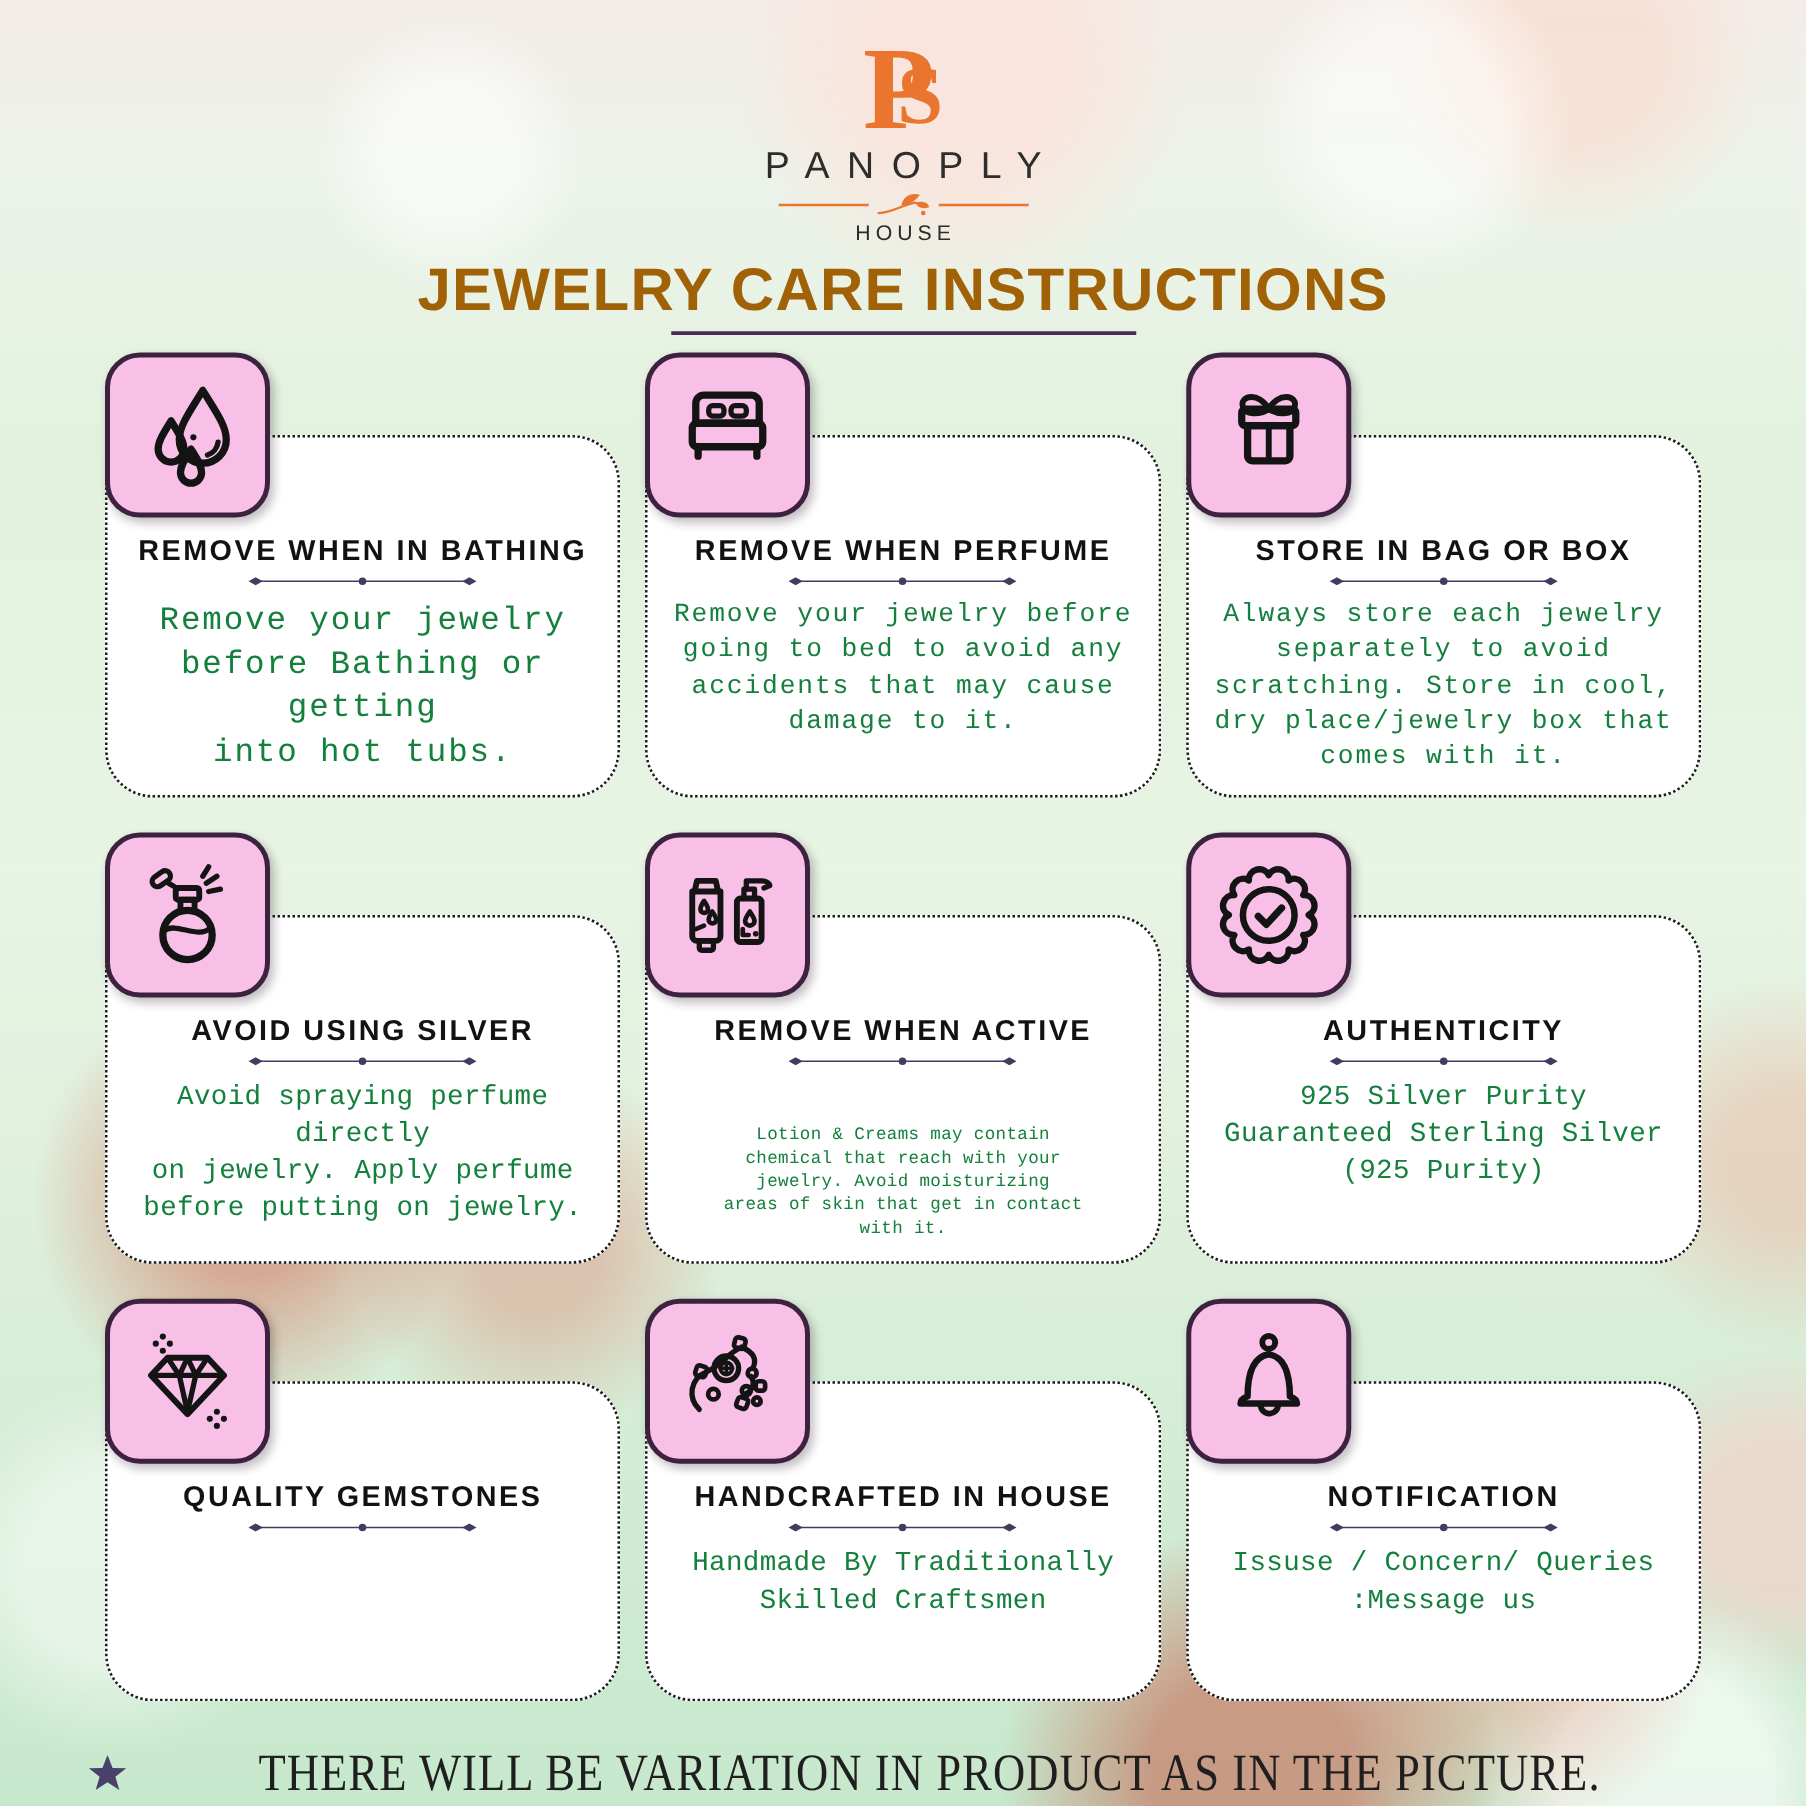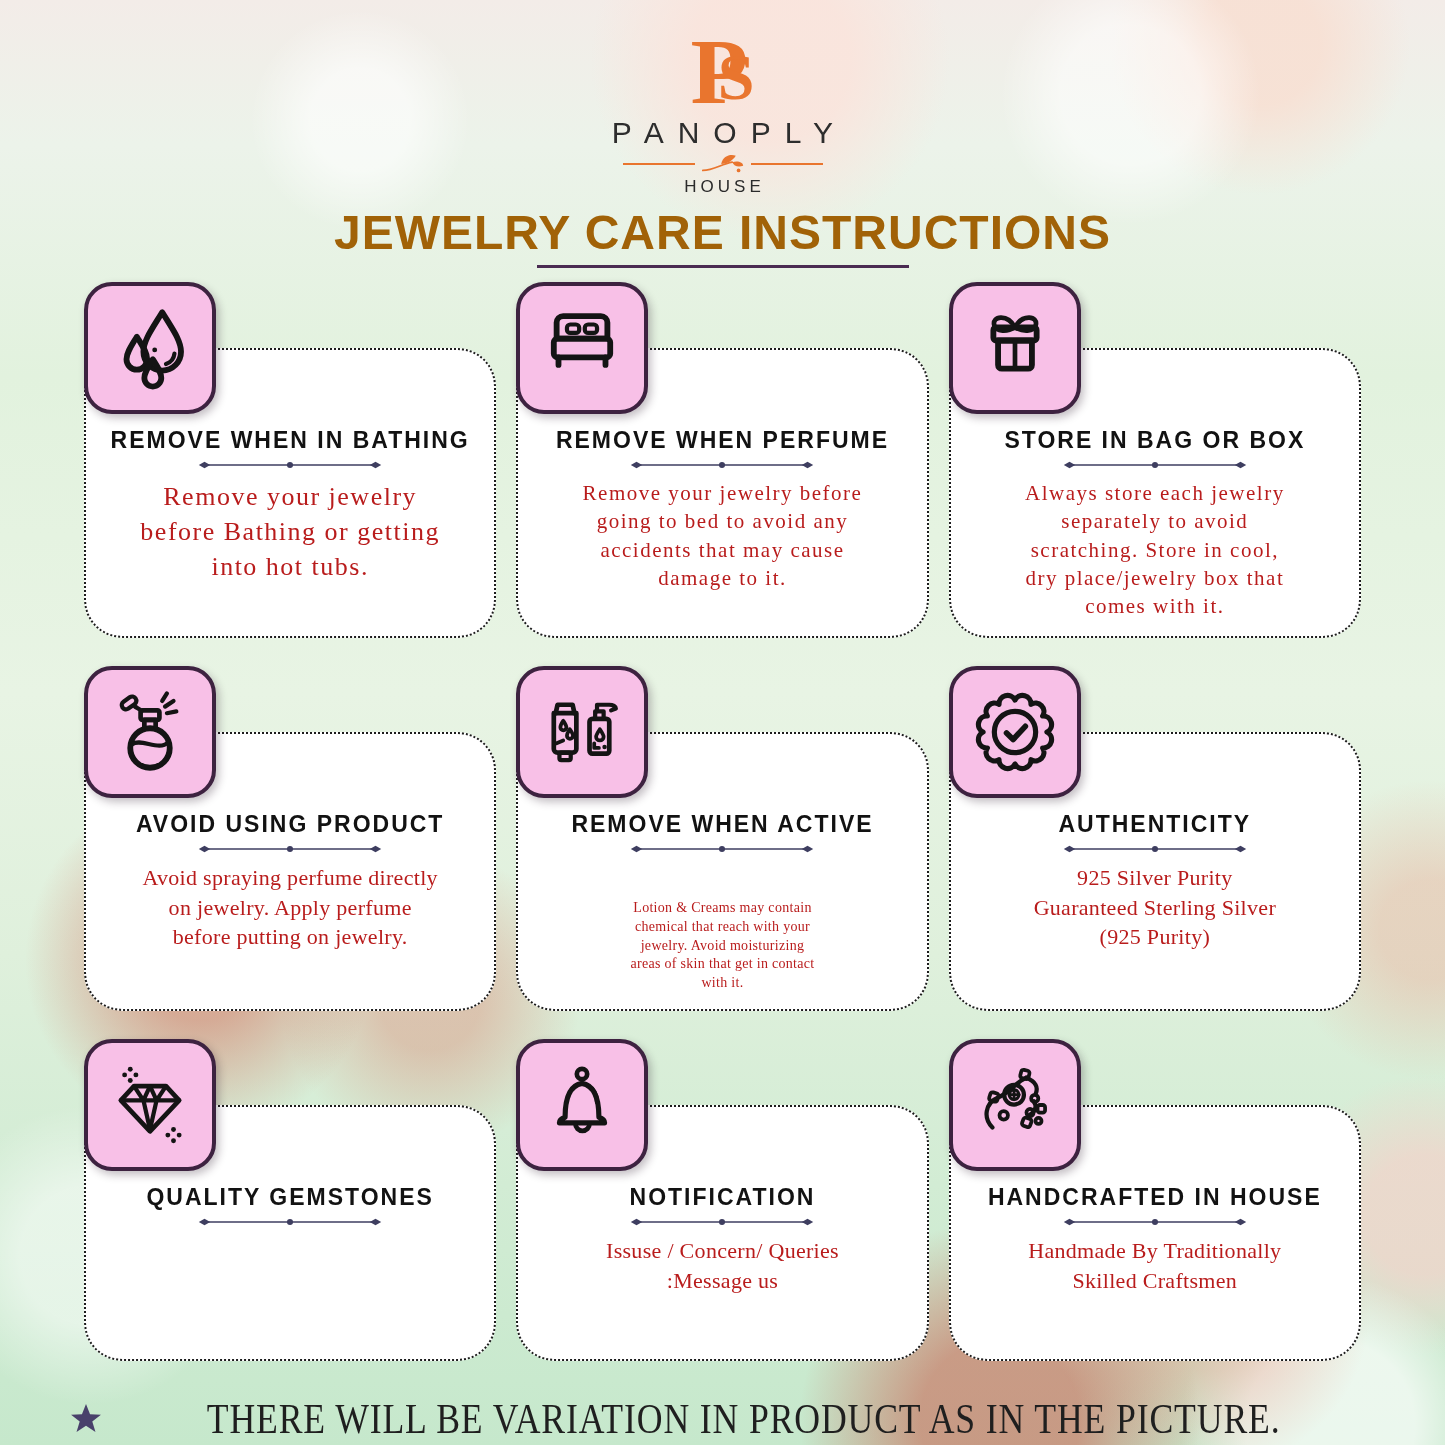--- a/index.html
+++ b/index.html
@@ -48,21 +48,21 @@
   .tile{width:132px;height:132px;background:var(--tile-pink);border:4px solid var(--tile-border);
     border-radius:28px;display:flex;align-items:center;justify-content:center;z-index:2;
     box-shadow:3px 4px 8px rgba(40,20,40,.28);}
   .tile svg{width:94px;height:94px;stroke:#141414;fill:none;stroke-width:6.2;
     stroke-linecap:round;stroke-linejoin:round;}
   .tile svg .fill{fill:#141414;stroke:none;}
   .card{margin-top:-66px;width:100%;flex:1;background:#ffffff;border:2.5px dotted #1c1c1c;
     border-radius:38px;padding:78px 16px 16px;min-height:256px;text-align:center;}
   .card-title{font-size:23px;font-weight:800;letter-spacing:2px;color:#121212;white-space:nowrap;line-height:1.1;}
   .orn{display:block;margin:6px auto 8px;}
-  .card-body{font-family:Liberation Serif, serif;color:#b91c1c;white-space:pre-line;
+  .card-body{font-family:Liberation Mono, monospace;color:#15803d;white-space:pre-line;
     font-size:22px;line-height:1.34;letter-spacing:0.3px;}
   .cell:nth-child(1) .card-body{font-size:26px;line-height:1.35;letter-spacing:1.5px;}
   .cell:nth-child(2) .card-body,.cell:nth-child(3) .card-body{font-size:21px;letter-spacing:1.5px;}
   .cell:nth-child(5) .card-body{font-size:14px;margin-top:44px;}
 
   .footer{margin-top:34px;display:flex;align-items:center;justify-content:center;gap:10px;}
   .footer-note{font-family:"Liberation Serif",serif;font-size:42px;color:#1f1f1f;
     letter-spacing:1px;transform:scaleX(0.85);transform-origin:center;white-space:nowrap;}
 </style>
 </head>
@@ -179,21 +179,21 @@
     <path d="M31,63 C40,56 60,71 69,61" stroke-width="4.5"></path>
     <path d="M44,46 v-9 h12 v9" stroke-width="5"></path>
     <rect x="40" y="27" width="20" height="10" rx="2" stroke-width="5"></rect>
     <path d="M66,23 l9,-6 M68,30 l10,-2 M63,17 l5,-8" stroke-width="4.5"></path>
     <rect x="19" y="15" width="17" height="9" rx="4.5" transform="rotate(-35 27 19)" stroke-width="4.5"></rect>
     <path d="M34,23 C37,25 39,25 41,28" stroke-width="4.5"></path>
   </svg>
         </span>
     </div>
     <div class="card">
-      <div class="card-title">AVOID USING PRODUCT</div>
+      <div class="card-title">AVOID USING SILVER</div>
       <svg class="orn" width="190" height="12" viewBox="0 0 200 12">
         <path d="M10,6 H190" stroke="#3e3e60" stroke-width="1.4" fill="none"></path>
         <path d="M4,6 l6,-3.4 6,3.4 -6,3.4 Z" fill="#3e3e60"></path>
         <path d="M184,6 l6,-3.4 6,3.4 -6,3.4 Z" fill="#3e3e60"></path>
         <circle cx="100" cy="6" r="3.2" fill="#3e3e60"></circle>
       </svg>
       <div class="card-body">Avoid spraying perfume directly
 on jewelry. Apply perfume
 before putting on jewelry.</div>
     </div>
@@ -278,44 +278,20 @@
         </span>
     </div>
     <div class="card">
       <div class="card-title">QUALITY GEMSTONES</div>
       <svg class="orn" width="190" height="12" viewBox="0 0 200 12">
         <path d="M10,6 H190" stroke="#3e3e60" stroke-width="1.4" fill="none"></path>
         <path d="M4,6 l6,-3.4 6,3.4 -6,3.4 Z" fill="#3e3e60"></path>
         <path d="M184,6 l6,-3.4 6,3.4 -6,3.4 Z" fill="#3e3e60"></path>
         <circle cx="100" cy="6" r="3.2" fill="#3e3e60"></circle>
       </svg>
-    </div>
-  </div>
-
-  <div class="cell">
-    <div class="tile">
-      <span class="tile-icon" style="display:flex;">
-          <svg viewBox="0 0 100 100">
-    <circle cx="50" cy="17" r="5.5" stroke-width="5"></circle>
-    <path d="M32,63 C32,41 38,29 50,27 C62,29 68,41 68,63 C71,64 74,66 74,69 L26,69 C26,66 29,64 32,63 Z" stroke-width="5.5"></path>
-    <path d="M61,33 a23,23 0 0 1 5,14" stroke-width="4.5"></path>
-    <path d="M43,70 a7.5,7.5 0 0 0 15,0" stroke-width="5"></path>
-  </svg>
-        </span>
-    </div>
-    <div class="card">
-      <div class="card-title">NOTIFICATION</div>
-      <svg class="orn" width="190" height="12" viewBox="0 0 200 12">
-        <path d="M10,6 H190" stroke="#3e3e60" stroke-width="1.4" fill="none"></path>
-        <path d="M4,6 l6,-3.4 6,3.4 -6,3.4 Z" fill="#3e3e60"></path>
-        <path d="M184,6 l6,-3.4 6,3.4 -6,3.4 Z" fill="#3e3e60"></path>
-        <circle cx="100" cy="6" r="3.2" fill="#3e3e60"></circle>
-      </svg>
-      <div class="card-body">Issuse / Concern/ Queries
-:Message us</div>
     </div>
   </div>
 
   <div class="cell">
     <div class="tile">
       <span class="tile-icon" style="display:flex;">
           <svg viewBox="0 0 100 100">
     <path d="M26,74 C16,64 18,48 32,42 C46,36 50,26 62,21" stroke-width="4.5"></path>
     <path d="M62,21 C72,25 75,31 72,38 M70,46 C74,52 71,58 65,61" stroke-width="4.5"></path>
     <rect x="23" y="37" width="9" height="9" rx="2.5" transform="rotate(18 27.5 41.5)" stroke-width="4"></rect>
@@ -337,20 +313,44 @@
       <svg class="orn" width="190" height="12" viewBox="0 0 200 12">
         <path d="M10,6 H190" stroke="#3e3e60" stroke-width="1.4" fill="none"></path>
         <path d="M4,6 l6,-3.4 6,3.4 -6,3.4 Z" fill="#3e3e60"></path>
         <path d="M184,6 l6,-3.4 6,3.4 -6,3.4 Z" fill="#3e3e60"></path>
         <circle cx="100" cy="6" r="3.2" fill="#3e3e60"></circle>
       </svg>
       <div class="card-body">Handmade By Traditionally
 Skilled Craftsmen</div>
     </div>
   </div>
+
+  <div class="cell">
+    <div class="tile">
+      <span class="tile-icon" style="display:flex;">
+          <svg viewBox="0 0 100 100">
+    <circle cx="50" cy="17" r="5.5" stroke-width="5"></circle>
+    <path d="M32,63 C32,41 38,29 50,27 C62,29 68,41 68,63 C71,64 74,66 74,69 L26,69 C26,66 29,64 32,63 Z" stroke-width="5.5"></path>
+    <path d="M61,33 a23,23 0 0 1 5,14" stroke-width="4.5"></path>
+    <path d="M43,70 a7.5,7.5 0 0 0 15,0" stroke-width="5"></path>
+  </svg>
+        </span>
+    </div>
+    <div class="card">
+      <div class="card-title">NOTIFICATION</div>
+      <svg class="orn" width="190" height="12" viewBox="0 0 200 12">
+        <path d="M10,6 H190" stroke="#3e3e60" stroke-width="1.4" fill="none"></path>
+        <path d="M4,6 l6,-3.4 6,3.4 -6,3.4 Z" fill="#3e3e60"></path>
+        <path d="M184,6 l6,-3.4 6,3.4 -6,3.4 Z" fill="#3e3e60"></path>
+        <circle cx="100" cy="6" r="3.2" fill="#3e3e60"></circle>
+      </svg>
+      <div class="card-body">Issuse / Concern/ Queries
+:Message us</div>
+    </div>
+  </div>
 </div>
 
 <div class="footer">
   <svg width="32" height="32" viewBox="0 0 30 30">
     <polygon points="15,1 18.8,10.6 29,10.9 20.9,17.3 23.9,27.2 15,21.3 6.1,27.2 9.1,17.3 1,10.9 11.2,10.6" fill="#49416b"></polygon>
   </svg>
   <span class="footer-note">THERE WILL BE VARIATION IN PRODUCT AS IN THE PICTURE.</span>
 </div>
 
 </body></html>

